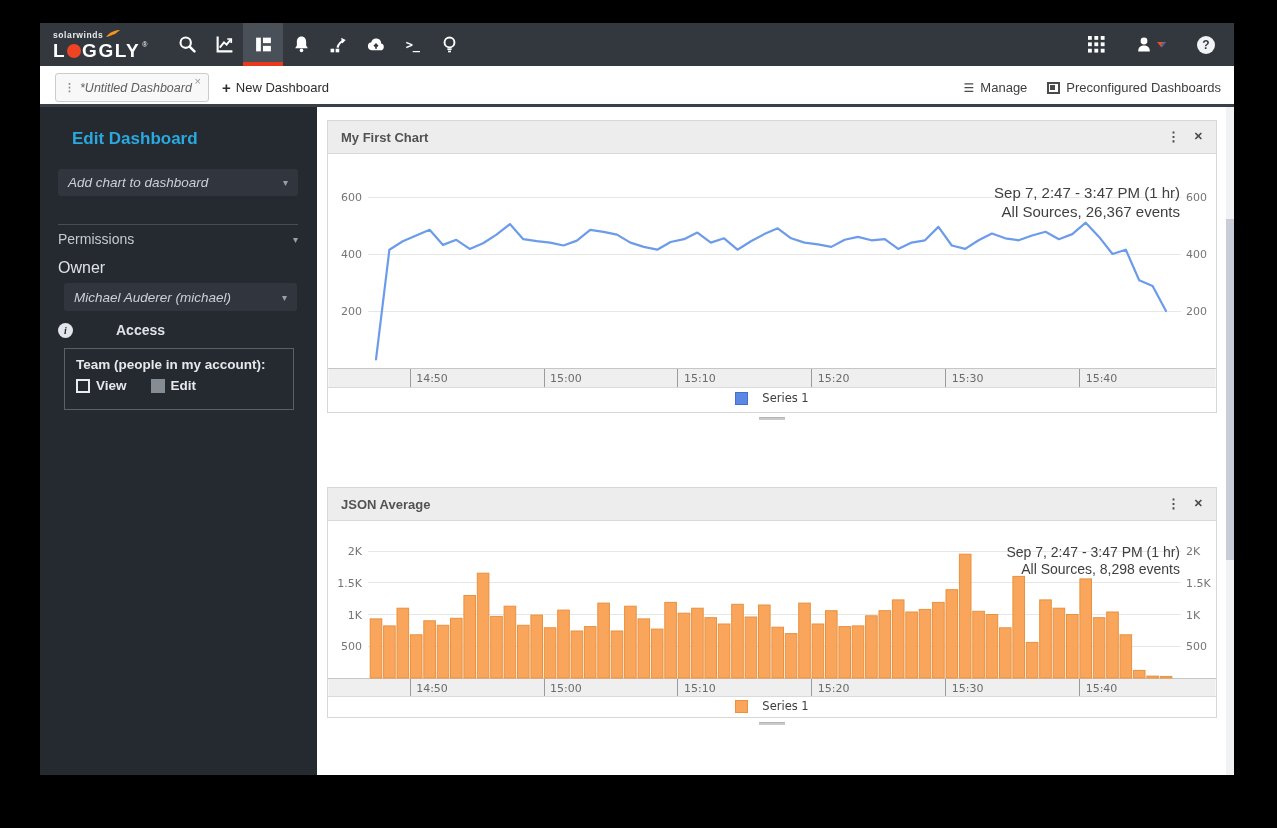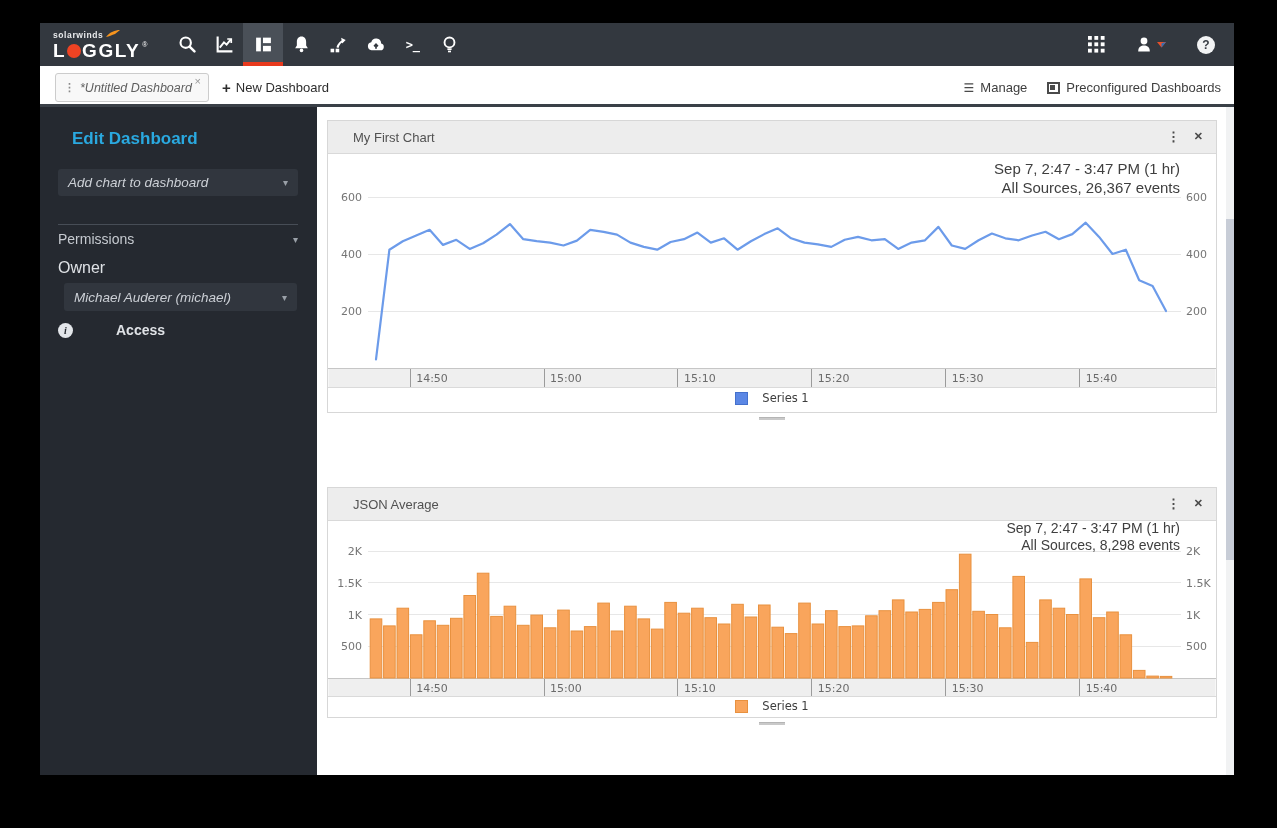--- a/index.html
+++ b/index.html
@@ -57,25 +57,25 @@
   .team-title { color:#e6e8ec; font-size:13.5px; font-weight:bold; }
   .team-row { display:flex; align-items:center; margin-top:6px; gap:6px; }
   .cb { width:14px; height:14px; cursor:pointer; }
   .cb-view { border:2px solid #e9ebee; background:transparent; }
   .cb-edit { background:#868c94; border:2px solid #868c94; margin-left:18px; }
   .cb-lbl { color:#e6e8ec; font-size:13.5px; font-weight:bold; }
 
   .main { position:absolute; left:277px; top:84px; width:917px; height:668px; background:#fff; }
   .card { position:absolute; left:10px; width:890px; background:#fff; border:1px solid #d7d7d7; }
   .card-header { position:relative; z-index:2; height:33px; background:#ededed; border-bottom:1px solid #d9d9d9; display:flex; align-items:center; }
-  .card-title { margin-left:25px; color:#525252; font-size:13px; }
+  .card-title { margin-left:13px; color:#525252; font-size:13px;font-weight:bold; }
   .card-kebab { position:absolute; right:36px; top:8px; color:#4a4a4a; font-size:13px; font-weight:bold; cursor:pointer; }
   .card-x { position:absolute; right:13px; top:9px; color:#4a4a4a; font-size:11px; font-weight:bold; cursor:pointer; }
   .chart-svg { position:absolute; left:0; z-index:1; }
-  .date-block { position:absolute; right:36px; text-align:right; z-index:1; color:#3f3f3f; }
+  .date-block { position:absolute; right:36px; text-align:right; z-index:1; color:#3f3f3f;margin-top:24px; }
   .date-line1 { font-size:15px; line-height:19px; }
   .date-line2 { font-size:15px; line-height:19px; }
   .card2 .date-line1, .card2 .date-line2 { font-size:14px; line-height:17px; }
   .legend { position:absolute; left:0; width:100%; display:flex; align-items:center; justify-content:center; gap:14px; cursor:pointer; }
   .legend-swatch { width:13px; height:13px; }
   .legend-label { font-size:12.5px; color:#3d3d3d; font-family:"DejaVu Sans", sans-serif; font-size:11.5px; }
   .resize-dash { position:absolute; left:442px; width:26px; height:3px; background:#c9c9c9; border-top:1px solid #b5b5b5; cursor:pointer; }
   .scrollbar-track { position:absolute; right:0; top:0; width:8px; height:668px; background:#f1f2f3; }
   .scrollbar-thumb { position:absolute; right:0; top:112px; width:8px; height:341px; background:#c8cdd7; cursor:pointer; }
 
@@ -225,20 +225,29 @@
         <span class="caret">▾</span>
       </div>
       <div class="sb-owner">Owner</div>
       <div class="sb-select" style="top:176px; left:24px; width:233px; height:28px;">
         <span class="val">Michael Auderer (michael)</span>
         <span class="caret">▾</span>
       </div>
       <div class="sb-access">
         <span class="info-ic">i</span>
         <span class="lbl">Access</span>
+      </div>
+      <div class="team-box">
+        <div class="team-title">Team (people in my account):</div>
+        <div class="team-row">
+          <span class="cb cb-view"></span>
+          <span class="cb-lbl">View</span>
+          <span class="cb cb-edit"></span>
+          <span class="cb-lbl">Edit</span>
+        </div>
       </div>
     </div>
 
     <div class="main">
 
       <div class="card card1" style="top:13px; height:293px;">
         <svg id="chart1-svg" class="chart-svg" width="888" height="268" style="top:0">
             <line x1="40" y1="76" x2="853" y2="76" stroke="#e7e7e7" stroke-width="1" shape-rendering="crispEdges"></line>
             <text x="34" y="80" text-anchor="end" class="ax">600</text>
             <text x="858" y="80" class="ax">600</text>

